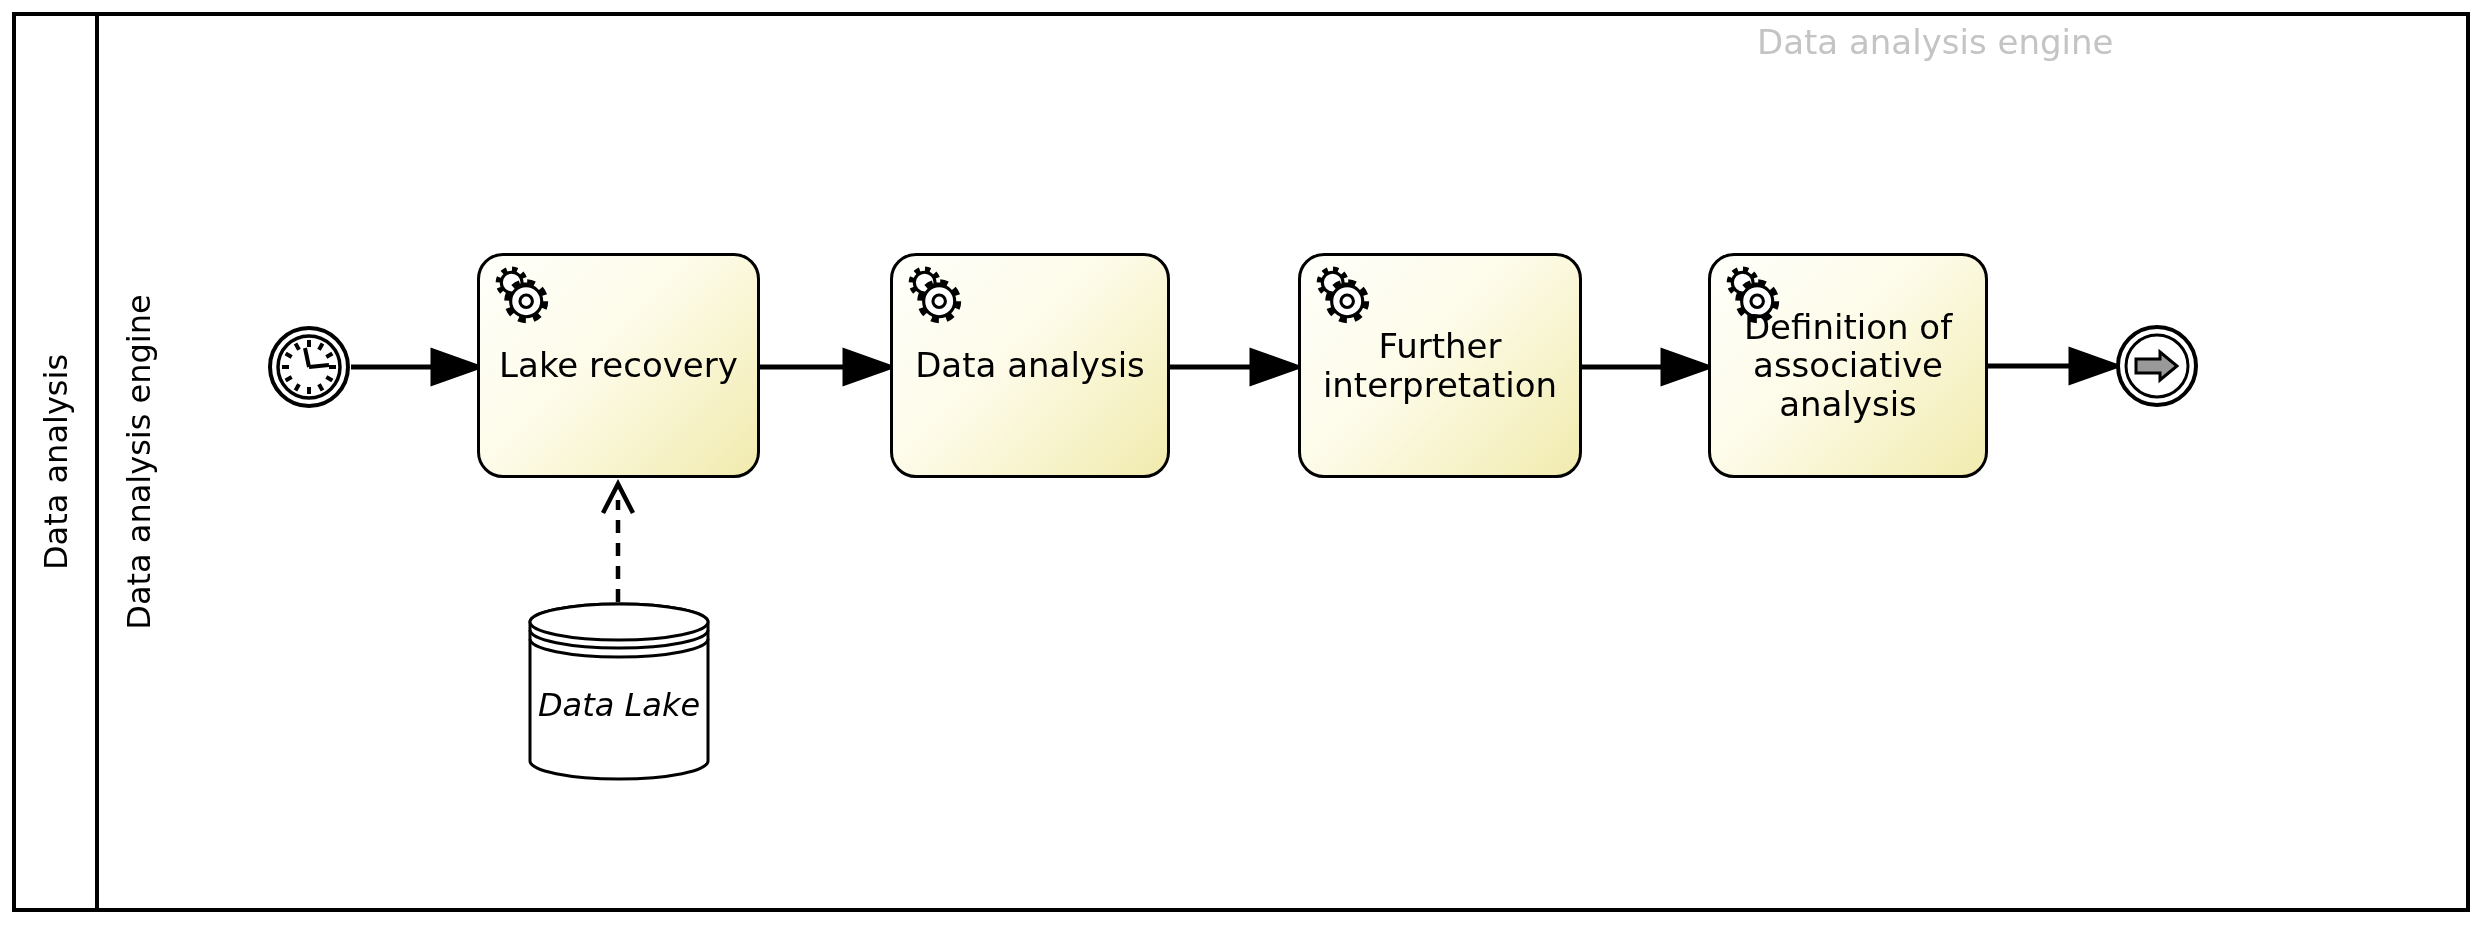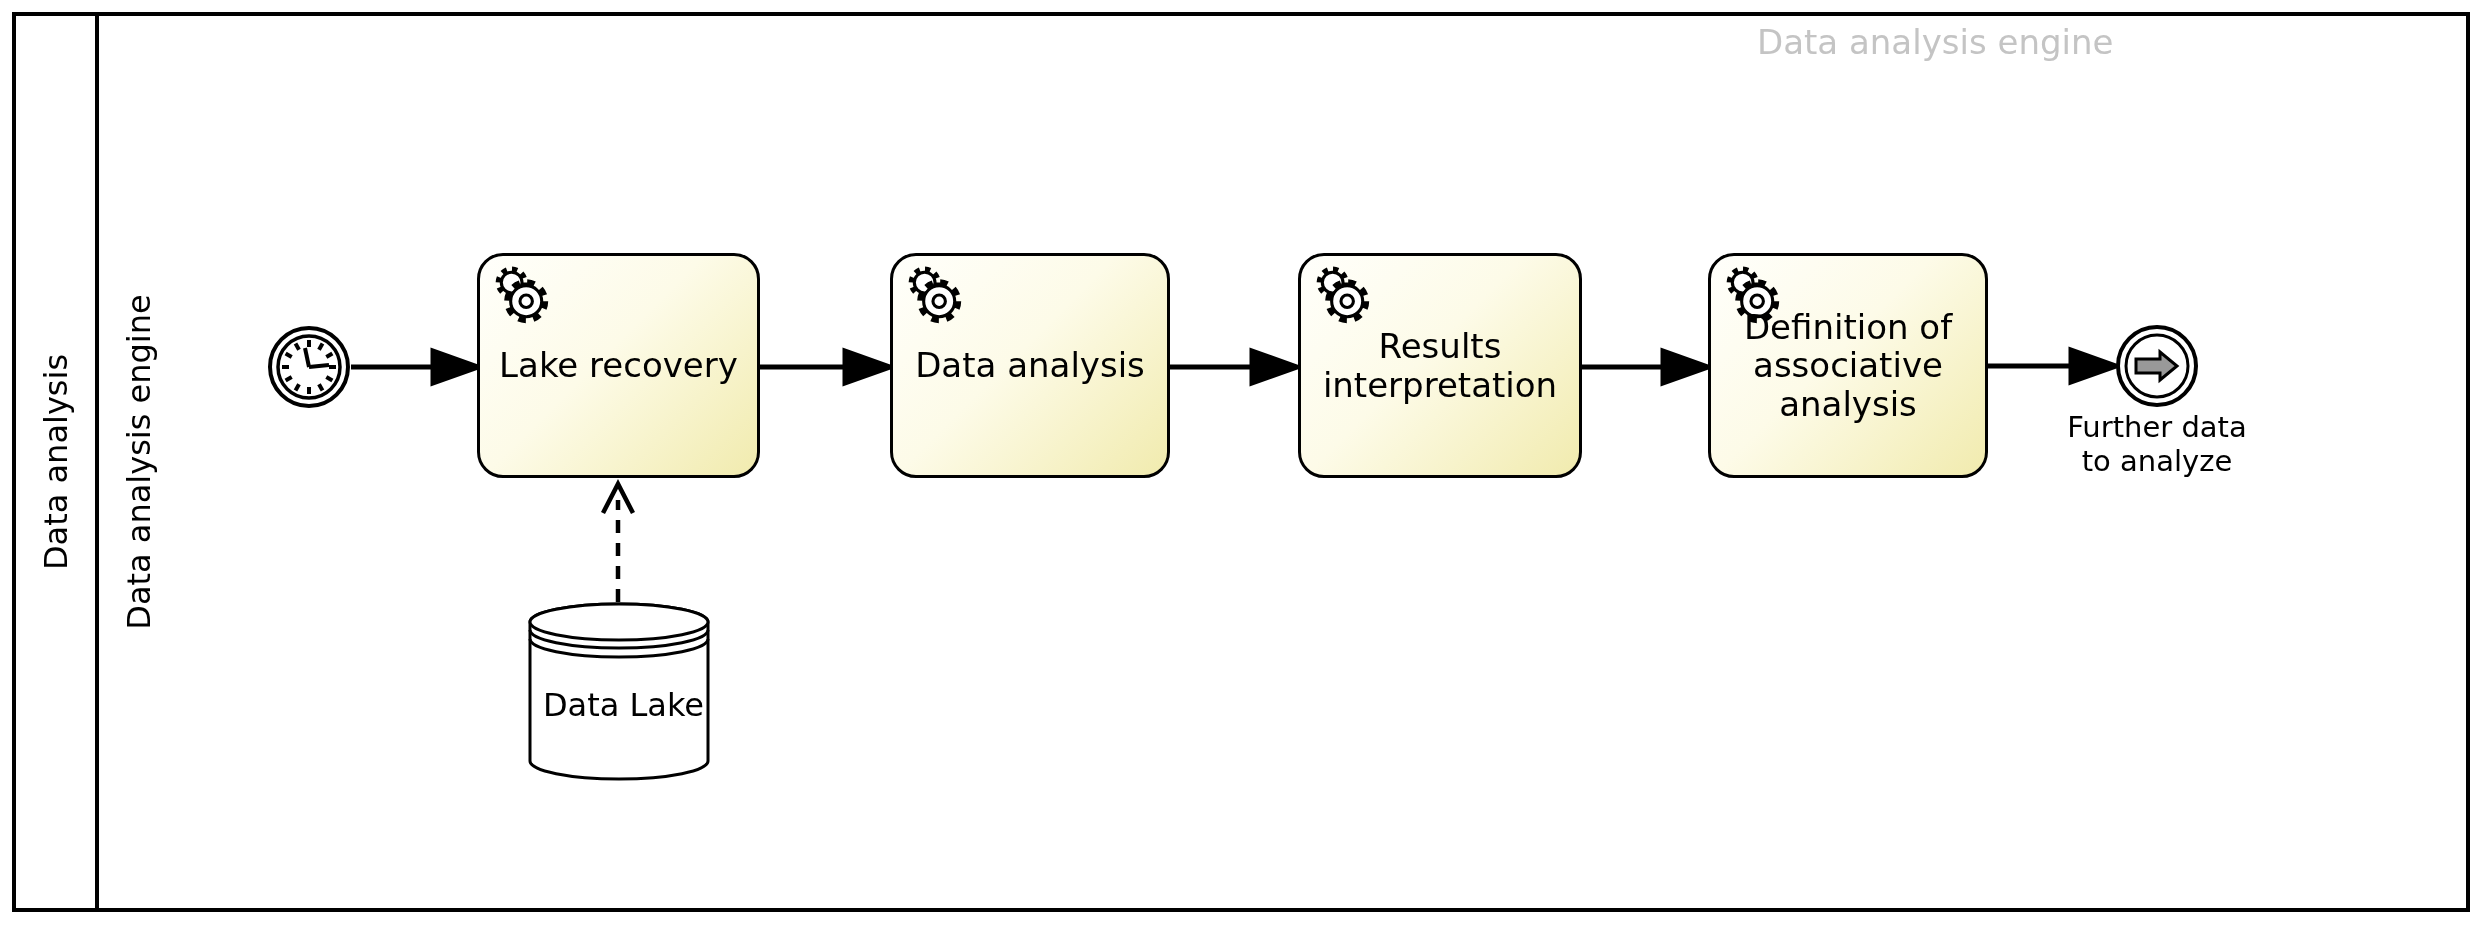--- a/index.html
+++ b/index.html
@@ -21,22 +21,22 @@
         box-sizing:border-box;background:linear-gradient(135deg,#fffffb 0%,#fdfbe8 45%,#f1ebae 100%);}
   .task-label{position:absolute;left:0;top:0;right:0;bottom:0;display:flex;align-items:center;
               justify-content:center;text-align:center;font-size:34px;line-height:1.13;padding:0 6px;}
   .gear{position:absolute;left:12px;top:10px;}
   
   .event{position:absolute;}
   .event-label{position:absolute;left:2054px;top:410px;width:206px;text-align:center;
                font-size:29px;line-height:1.18;}
   
   .datastore{position:absolute;left:528px;top:601px;}
-  .datastore-label{position:absolute;left:534px;top:688px;width:170px;text-align:right;
-                   font-size:32px;line-height:1.1;}
+  .datastore-label{position:absolute;left:534px;top:688px;width:170px;text-align:center;
+                   font-size:32px;line-height:1.1;font-style:italic;}
   .overlay{position:absolute;left:0;top:0;pointer-events:none;}
 </style>
 </head>
 <body>
 
 <div id="canvas">
 
   <div class="pool"></div>
   <div class="pool-divider"></div>
   <div class="rot-label pool-label">Data analysis</div>
@@ -114,21 +114,21 @@
   <div class="task" style="left:1298px;width:284px;">
     <svg class="gear" width="58" height="58" viewBox="0 0 56 56">
       <g stroke="#000" fill="none">
         <circle cx="19" cy="16" r="13" stroke-width="5" stroke-dasharray="5.1 5.1"></circle>
         <circle cx="19" cy="16" r="10" fill="#fff" stroke-width="3"></circle>
         <circle cx="33" cy="34" r="18.5" stroke-width="5.5" stroke-dasharray="7.3 7.3"></circle>
         <circle cx="33" cy="34" r="15" fill="#fff" stroke-width="3"></circle>
         <circle cx="33" cy="34" r="6" fill="#fff" stroke-width="3"></circle>
       </g>
     </svg>
-    <div class="task-label">Results interpretation</div>
+    <div class="task-label">Further interpretation</div>
   </div>
 
   <div class="task" style="left:1708px;width:280px;">
     <svg class="gear" width="58" height="58" viewBox="0 0 56 56">
       <g stroke="#000" fill="none">
         <circle cx="19" cy="16" r="13" stroke-width="5" stroke-dasharray="5.1 5.1"></circle>
         <circle cx="19" cy="16" r="10" fill="#fff" stroke-width="3"></circle>
         <circle cx="33" cy="34" r="18.5" stroke-width="5.5" stroke-dasharray="7.3 7.3"></circle>
         <circle cx="33" cy="34" r="15" fill="#fff" stroke-width="3"></circle>
         <circle cx="33" cy="34" r="6" fill="#fff" stroke-width="3"></circle>
@@ -137,21 +137,20 @@
     <div class="task-label">Definition of associative analysis</div>
   </div>
 
   <div class="event" style="left:2115px;top:324px;">
     <svg width="84" height="84" viewBox="-42 -42 84 84">
       <circle cx="0" cy="0" r="39" fill="#fff" stroke="#000" stroke-width="4"></circle>
       <circle cx="0" cy="0" r="31" fill="#fff" stroke="#000" stroke-width="3"></circle>
       <polygon points="-21,-7 3,-7 3,-14 20,0 3,14 3,7 -21,7" fill="#999999" stroke="#000" stroke-width="3" stroke-linejoin="miter"></polygon>
     </svg>
   </div>
-  <div class="event-label">Further data to analyze</div>
 
   <div class="datastore">
     <svg width="182" height="182" viewBox="0 0 182 182">
       <path d="M2,21 A89,18 0 0 1 180,21 L180,160 A89,18 0 0 1 2,160 Z" fill="#fff" stroke="#000" stroke-width="3"></path>
       <ellipse cx="91" cy="21" rx="89" ry="18" fill="#fff" stroke="#000" stroke-width="3"></ellipse>
       <path d="M2,29 A89,18 0 0 0 180,29" fill="none" stroke="#000" stroke-width="3"></path>
       <path d="M2,38 A89,18 0 0 0 180,38" fill="none" stroke="#000" stroke-width="3"></path>
     </svg>
   </div>
   <div class="datastore-label">Data Lake</div>

